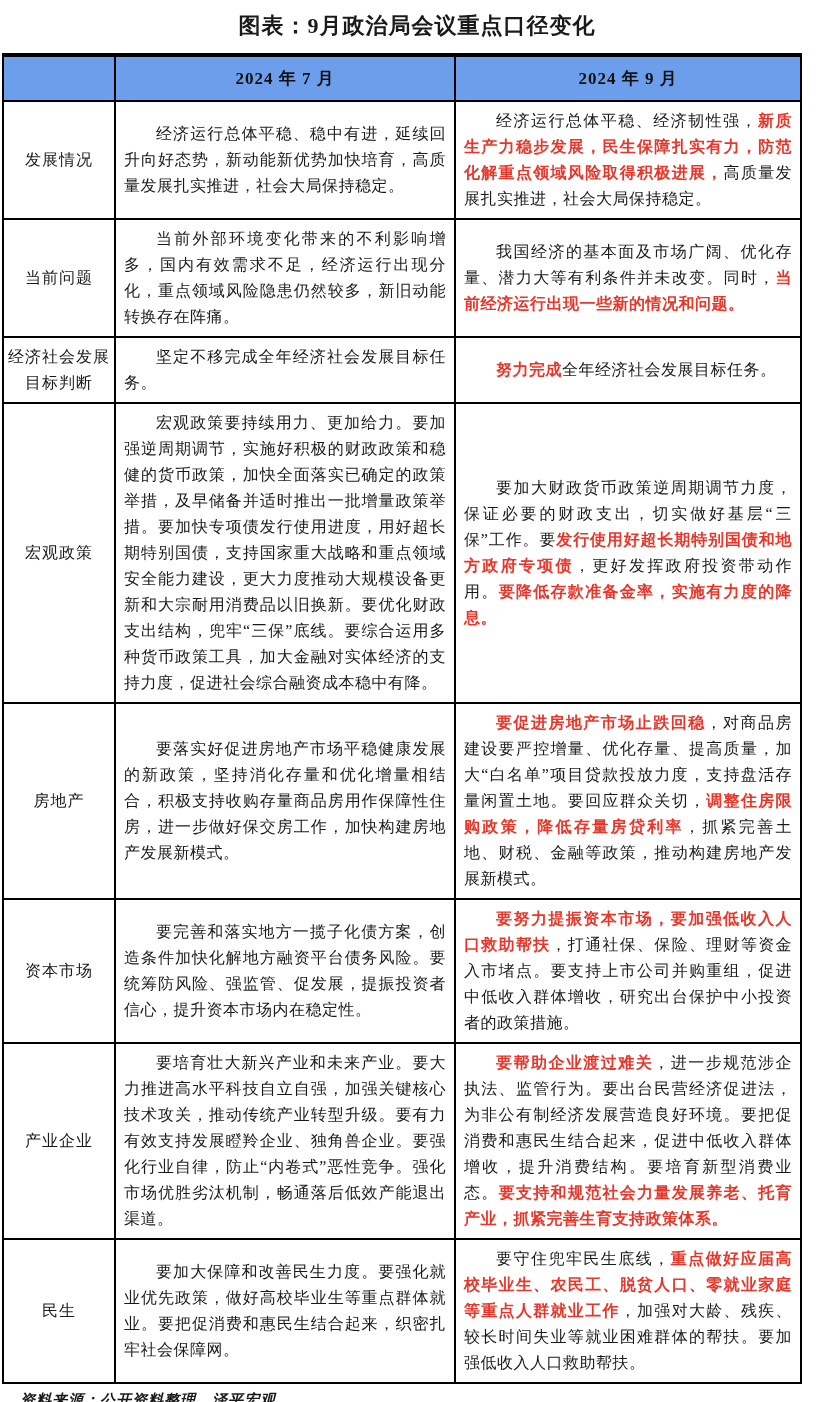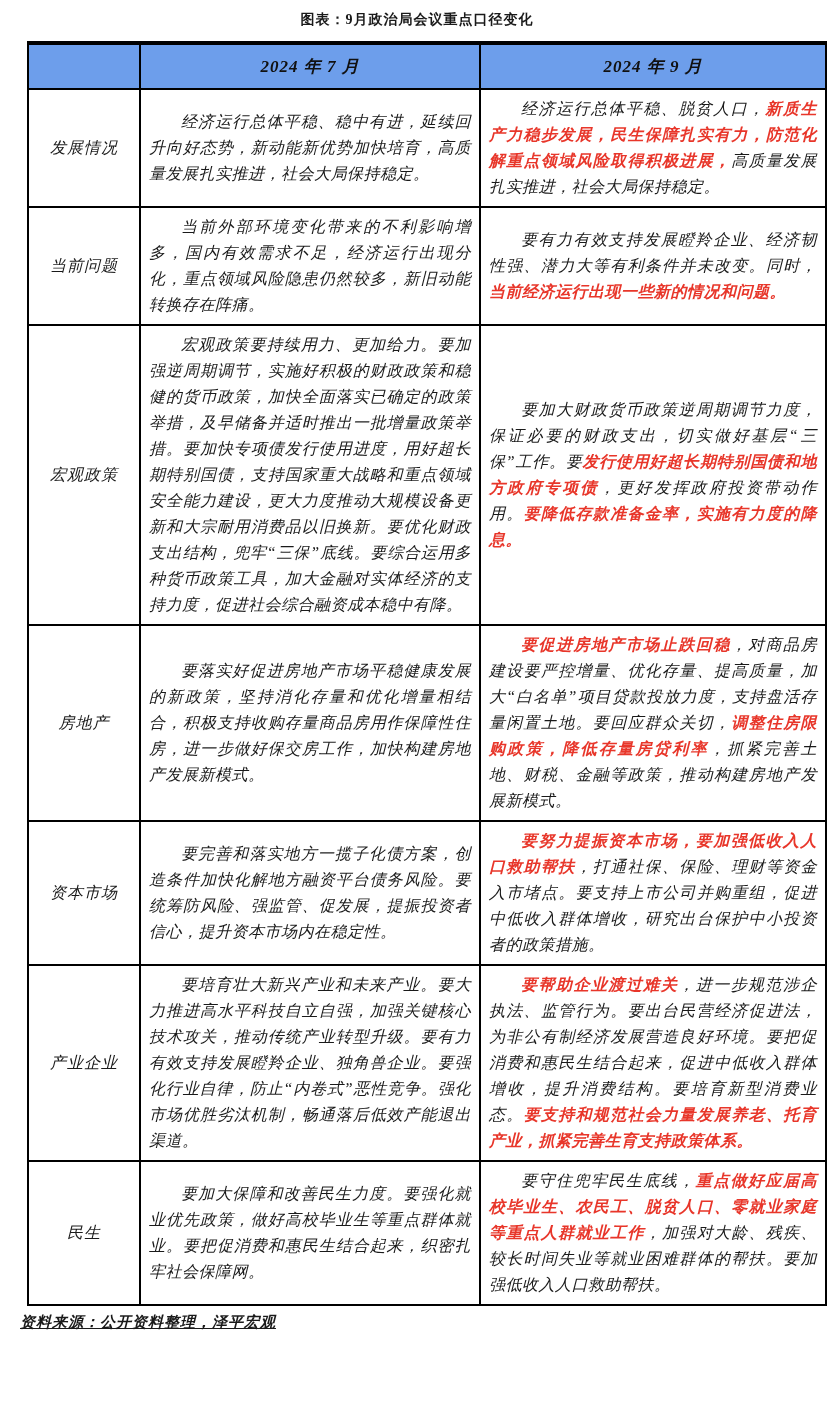--- a/index.html
+++ b/index.html
@@ -9,29 +9,28 @@
     --txt:#1a1a1a;
   }
   *{box-sizing:border-box;}
   html,body{margin:0;padding:0;}
   body{
     width:834px;height:1402px;background:#ffffff;
     font-family:"Liberation Serif","DejaVu Serif",serif;
     color:var(--txt);
   }
   .title{
-    text-align:center;font-weight:bold;font-size:14px;
+    text-align:center;font-weight:bold;font-size:22px;
     padding:11px 0 12px 0;letter-spacing:1px;
   }
   table.cmp{
     border-collapse:collapse;table-layout:fixed;
-    margin:0 27px;width:798px;
+    margin:0 2px;width:798px;
     border:2px solid var(--bd);
     border-top:4px solid var(--bd);
-    font-style:italic;
   }
   table.cmp td,table.cmp th{
     border:2px solid var(--bd);
     vertical-align:middle;
   }
   thead th{
     background:var(--hdr);
     font-size:17px;font-weight:bold;
     height:46px;text-align:center;letter-spacing:1px;
     color:#111;
@@ -74,30 +73,39 @@
       <th>2024 年 9 月</th>
     </tr>
   </thead>
   <tbody>
       <tr>
         <td class="label-cell">发展情况</td>
         <td class="text-cell">
           <p><span>经济运行总体平稳、稳中有进，延续回升向好态势，新动能新优势加快培育，高质量发展扎实推进，社会大局保持稳定。</span></p>
         </td>
         <td class="text-cell">
-          <p><span>经济运行总体平稳、脱贫人口，</span><span class="hl">新质生产力稳步发展，民生保障扎实有力，防范化解重点领域风险取得积极进展，</span><span>高质量发展扎实推进，社会大局保持稳定。</span></p>
+          <p><span>经济运行总体平稳、经济韧性强，</span><span class="hl">新质生产力稳步发展，民生保障扎实有力，防范化解重点领域风险取得积极进展，</span><span>高质量发展扎实推进，社会大局保持稳定。</span></p>
         </td>
       </tr>
       <tr>
         <td class="label-cell">当前问题</td>
         <td class="text-cell">
           <p><span>当前外部环境变化带来的不利影响增多，国内有效需求不足，经济运行出现分化，重点领域风险隐患仍然较多，新旧动能转换存在阵痛。</span></p>
         </td>
         <td class="text-cell">
-          <p><span>要有力有效支持发展瞪羚企业、经济韧性强、潜力大等有利条件并未改变。同时，</span><span class="hl">当前经济运行出现一些新的情况和问题。</span></p>
+          <p><span>我国经济的基本面及市场广阔、优化存量、潜力大等有利条件并未改变。同时，</span><span class="hl">当前经济运行出现一些新的情况和问题。</span></p>
+        </td>
+      </tr>
+      <tr>
+        <td class="label-cell">经济社会发展目标判断</td>
+        <td class="text-cell">
+          <p><span>坚定不移完成全年经济社会发展目标任务。</span></p>
+        </td>
+        <td class="text-cell">
+          <p><span class="hl">努力完成</span><span>全年经济社会发展目标任务。</span></p>
         </td>
       </tr>
       <tr>
         <td class="label-cell">宏观政策</td>
         <td class="text-cell">
           <p><span>宏观政策要持续用力、更加给力。要加强逆周期调节，实施好积极的财政政策和稳健的货币政策，加快全面落实已确定的政策举措，及早储备并适时推出一批增量政策举措。要加快专项债发行使用进度，用好超长期特别国债，支持国家重大战略和重点领域安全能力建设，更大力度推动大规模设备更新和大宗耐用消费品以旧换新。要优化财政支出结构，兜牢“三保”底线。要综合运用多种货币政策工具，加大金融对实体经济的支持力度，促进社会综合融资成本稳中有降。</span></p>
         </td>
         <td class="text-cell">
           <p><span>要加大财政货币政策逆周期调节力度，保证必要的财政支出，切实做好基层“三保”工作。要</span><span class="hl">发行使用好超长期特别国债和地方政府专项债</span><span>，更好发挥政府投资带动作用。</span><span class="hl">要降低存款准备金率，实施有力度的降息。</span></p>
         </td>

